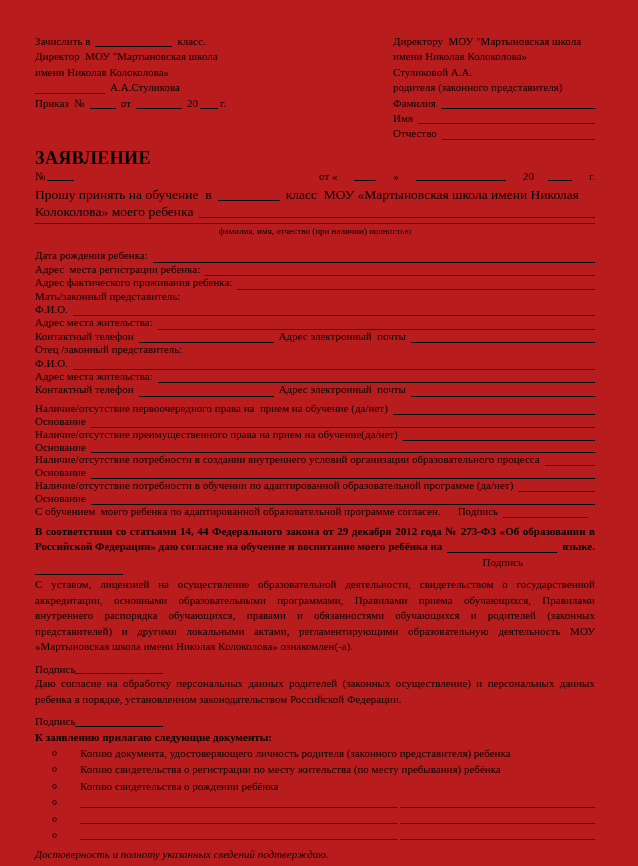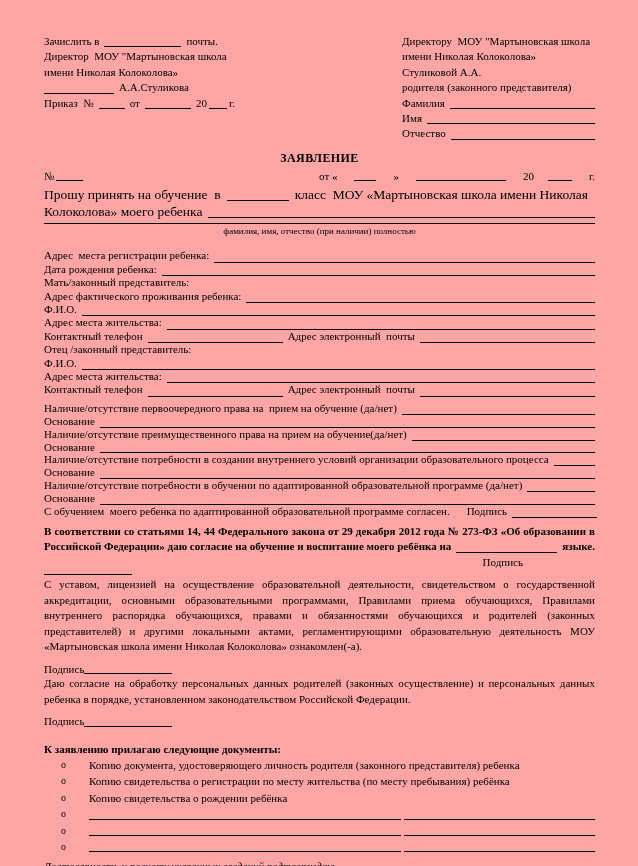--- a/index.html
+++ b/index.html
@@ -1,35 +1,35 @@
 <!DOCTYPE html>
 <html><head>
 <meta charset="utf-8">
 <style>
   html,body{margin:0;padding:0;background:#ffffff;}
   .page{
-    width:638px;height:866px;box-sizing:border-box;background:#fca5a5;color:#000;
+    width:638px;height:866px;box-sizing:border-box;background:#b91c1c;color:#000;
     font-family:"Liberation Serif","DejaVu Serif",serif;font-size:11px;
-    padding:34px 43px 0 44px;overflow:hidden;position:relative;
+    padding:34px 43px 0 35px;overflow:hidden;position:relative;
   }
   .t{white-space:pre;}
   .b{font-weight:bold;}
   
   .u{display:inline-block;border-bottom:1px solid #000;height:9px;flex:none;}
   .fu{flex:1 1 auto;border-bottom:1px solid #000;height:9px;}
   .row{display:flex;align-items:flex-end;gap:5px;}
   .row .u,.row .fu{margin-bottom:2px;}
   .g2{gap:2px;}
   
   .hdr{display:flex;line-height:15.4px;}
   .hdr-left{width:358px;flex:none;}
   .hdr-right{flex:1 1 auto;}
   .hdr .row{line-height:15.4px;}
   
-  .title{text-align:center;font-weight:bold;font-size:12px;letter-spacing:.4px;margin-top:8px;line-height:16px;}
+  .title{font-weight:bold;font-size:18px;letter-spacing:.4px;margin-top:8px;line-height:16px;}
   .numrow{display:flex;justify-content:space-between;align-items:flex-end;line-height:13.5px;margin-top:4px;}
   .numrow .grp{display:flex;align-items:flex-end;gap:17px;}
   .numrow .u{margin-bottom:2px;}
   
   .req{margin-top:3px;font-size:13.5px;}
   .req .row{line-height:17px;gap:6px;}
   .hr{border-bottom:1px solid #000;height:3px;}
   .caption{font-size:9px;text-align:center;line-height:12px;margin-top:1px;}
   
   .fields{margin-top:12px;}
@@ -39,42 +39,42 @@
   
   .law{margin-top:6px;font-weight:bold;}
   .jl{text-align:justify;text-align-last:justify;line-height:15.5px;}
   .law .row{line-height:15.5px;}
   .sig-right{text-align:right;padding-right:72px;line-height:13.5px;margin-top:1px;}
   .shortline{width:88px;border-bottom:1px solid #000;height:3px;margin-top:2px;}
   .para{text-align:justify;line-height:15.5px;margin-top:2px;}
   .sigrow{display:flex;align-items:flex-end;margin-top:8px;line-height:13.5px;}
   .sigrow .u{margin-bottom:2px;}
   
-  .doc-head{line-height:15px;margin-top:13px;}
+  .doc-head{line-height:15px;margin-top:1px;}
   .doc-row{display:flex;align-items:flex-end;line-height:16.4px;}
   .blt{flex:none;width:28px;padding-left:17px;box-sizing:content-box;font-size:10px;}
   .doc-row .u2a{flex:0.62 1 auto;border-bottom:1px solid #000;height:9px;margin-bottom:3px;}
   .doc-row .u2b{flex:0.38 1 auto;border-bottom:1px solid #000;height:9px;margin-bottom:3px;margin-left:3px;}
   
   .confirm{margin-top:5px;line-height:13.5px;font-style:italic;}
   .daterow{display:flex;align-items:flex-end;gap:4px;line-height:15px;margin-left:78px;}
   .daterow .u{margin-bottom:2px;}
   .spacer{flex:1 1 auto;}
 </style>
 </head>
 <body>
 
 <div class="page">
 
   <div class="hdr">
     <div class="hdr-left">
       <div class="row">
         <span class="t">Зачислить в</span>
         <span class="u" style="width:77px"></span>
-        <span class="t">почты.</span>
+        <span class="t">класс.</span>
       </div>
       <div class="t">Директор  МОУ "Мартыновская школа</div>
       <div class="t">имени Николая Колоколова»</div>
       <div class="row">
         <span class="u" style="width:70px"></span>
         <span class="t">А.А.Стуликова</span>
       </div>
       <div class="row">
         <span class="t">Приказ  №</span>
         <span class="u" style="width:26px"></span>
@@ -132,33 +132,33 @@
     <div class="row">
       <span class="t">Колоколова» моего ребенка</span>
       <span class="fu" style="height:11px"></span>
     </div>
     <div class="hr"></div>
     <div class="caption">фамилия, имя, отчество (при наличии) полностью</div>
   </div>
 
   <div class="fields">
     <div class="fline">
+      <span class="t">Дата рождения ребенка:</span>
+      <span class="fu"></span>
+    </div>
+    <div class="fline">
       <span class="t">Адрес  места регистрации ребенка:</span>
       <span class="fu"></span>
     </div>
     <div class="fline">
-      <span class="t">Дата рождения ребенка:</span>
+      <span class="t">Адрес фактического проживания ребенка:</span>
       <span class="fu"></span>
     </div>
     <div class="fline">
       <span class="t">Мать/законный представитель:</span>
-    </div>
-    <div class="fline">
-      <span class="t">Адрес фактического проживания ребенка:</span>
-      <span class="fu"></span>
     </div>
     <div class="fline">
       <span class="t">Ф.И.О.</span>
       <span class="fu"></span>
     </div>
     <div class="fline">
       <span class="t">Адрес места жительства:</span>
       <span class="fu"></span>
     </div>
     <div class="fline">

